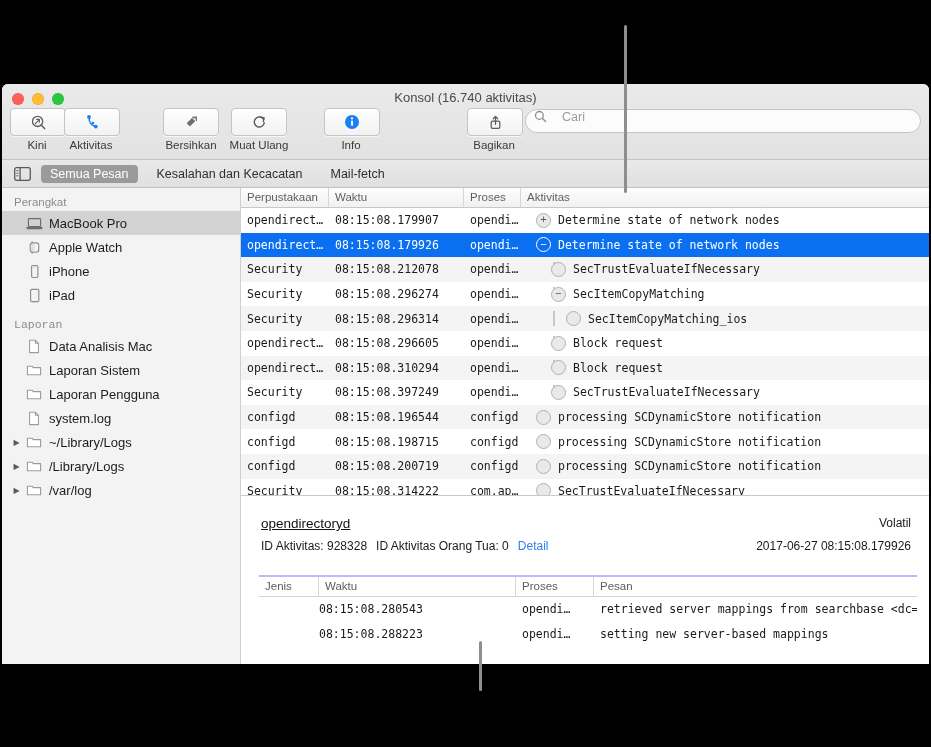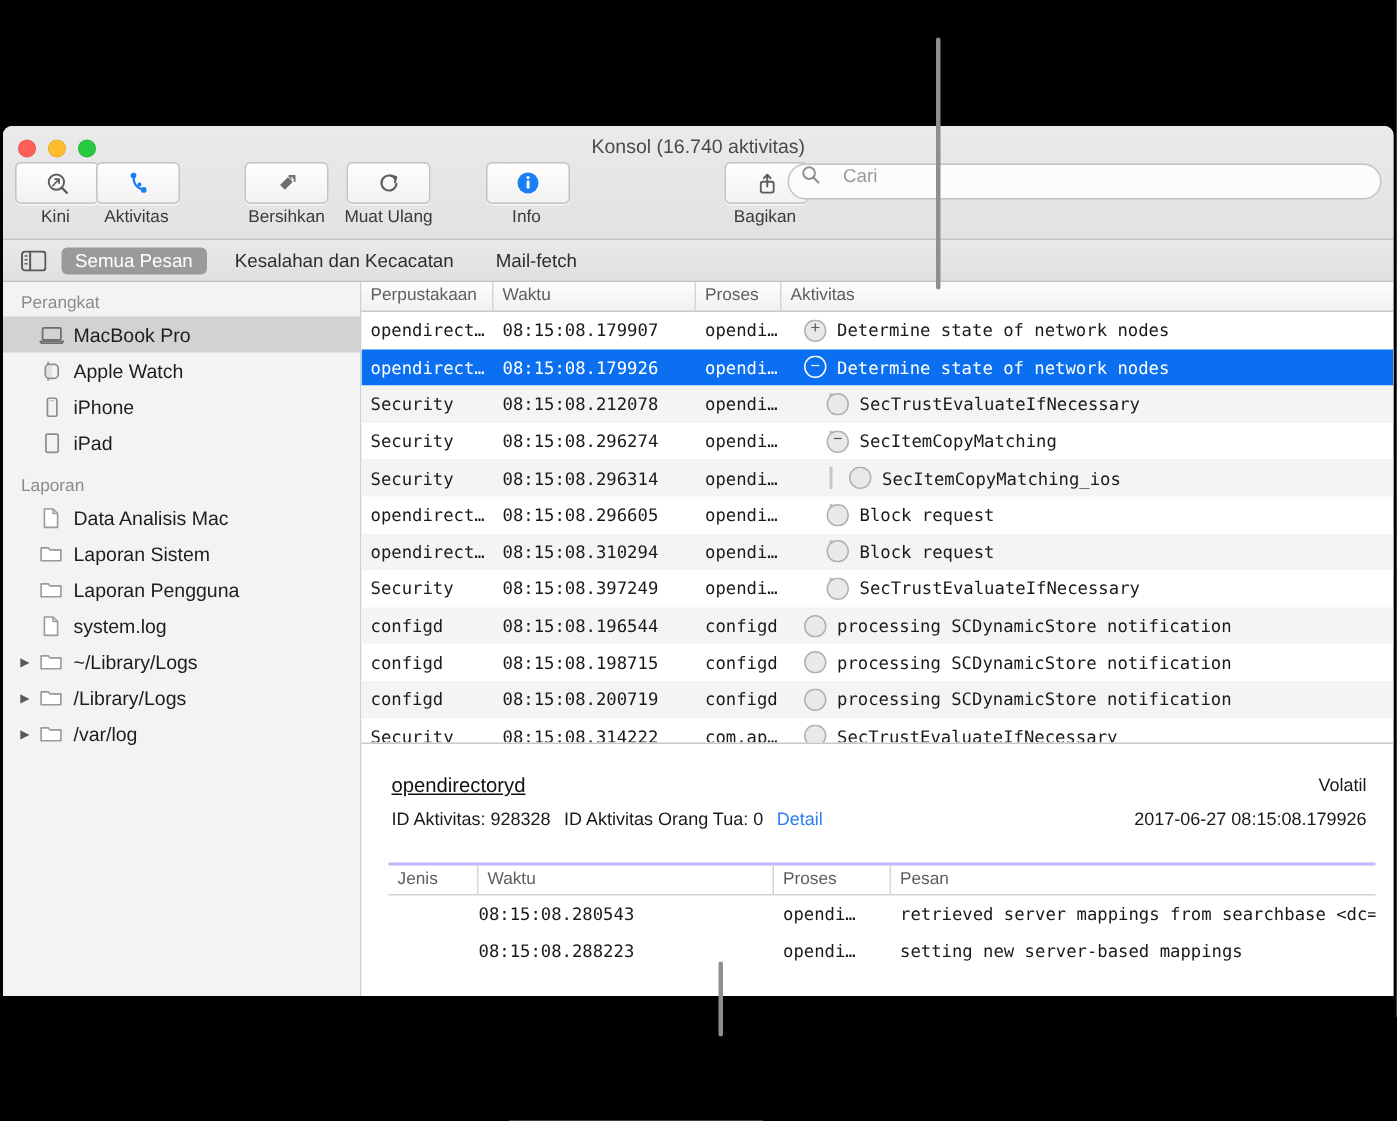--- a/index.html
+++ b/index.html
@@ -104,21 +104,21 @@
     font-size: 11.5px;
     color: #3a3a3a;
     margin-top: 3px;
     white-space: nowrap;
   }
   .tb-item.tb-kini       { left: 8px; }
   .tb-item.tb-aktivitas  { left: 62px; }
   .tb-item.tb-bersihkan  { left: 159px; }
   .tb-item.tb-muatulang  { left: 227px; }
   .tb-item.tb-info       { left: 322px; }
-  .tb-item.tb-bagikan    { left: 481px; }
+  .tb-item.tb-bagikan    { left: 465px; }
 
   .tb-item.tb-bersihkan .tb-label,
   .tb-item.tb-muatulang .tb-label { position: relative; left: 0; }
   .tb-item.tb-bersihkan { width: 60px; }
   .tb-item.tb-muatulang { width: 60px; }
   .tb-item.tb-bersihkan .tb-btn,
   .tb-item.tb-muatulang .tb-btn { width: 54px; }
 
   .searchfield {
     position: absolute;
@@ -544,21 +544,21 @@
       <div class="sb-item">
         <span class="sb-indent"></span>
         <span class="sb-icon">
           <svg width="15" height="15" viewBox="0 0 15 15">
             <rect x="3.6" y="1.4" width="8.2" height="12.2" rx="1.2" fill="none" stroke="#8d8d8d" stroke-width="1.15"></rect>
           </svg>
         </span>
         <span class="sb-label">iPad</span>
       </div>
 
-      <div class="sb-header" style="margin-top:8px;">Laporan</div>
+      <div class="sb-header" style="margin-top:8px;font-family:Liberation Mono, monospace;">Laporan</div>
 
       <div class="sb-item">
         <span class="sb-indent"></span>
         <span class="sb-icon">
           <svg width="14" height="15" viewBox="0 0 14 15">
             <path d="M2.6 1.3 H8.4 L11.4 4.3 V13.6 H2.6 Z" fill="#ffffff" stroke="#9a9a9a" stroke-width="1.05" stroke-linejoin="round"></path>
             <path d="M8.4 1.3 V4.3 H11.4" fill="none" stroke="#9a9a9a" stroke-width="1.05" stroke-linejoin="round"></path>
           </svg>
         </span>
         <span class="sb-label">Data Analisis Mac</span>

